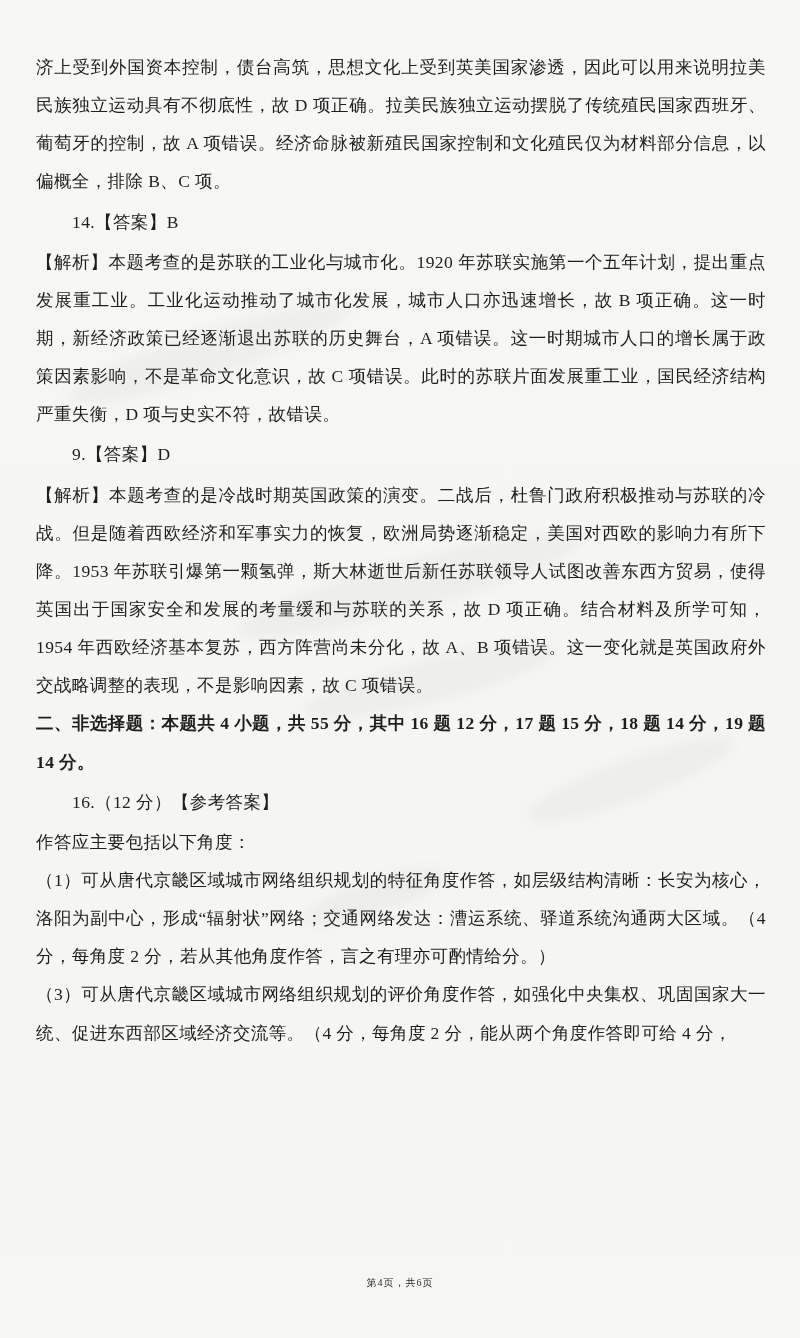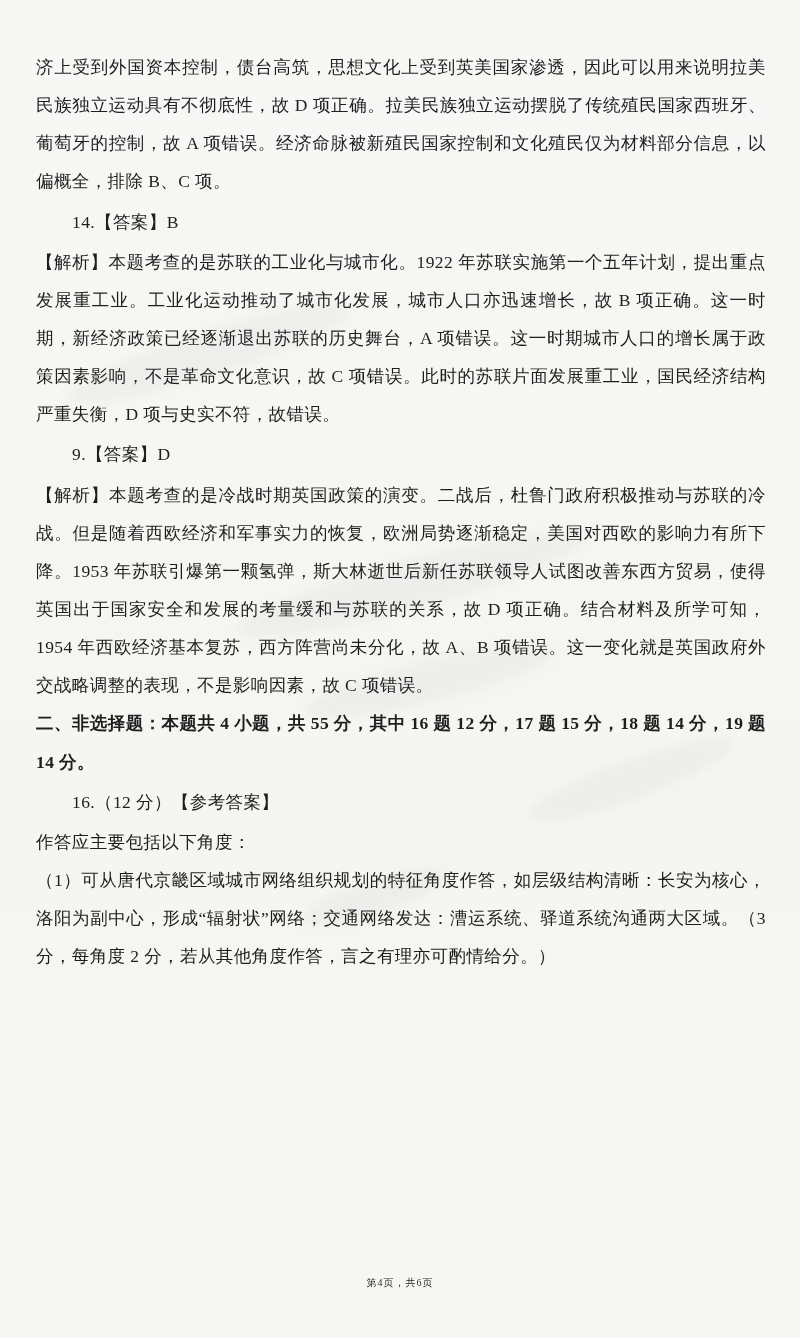--- a/index.html
+++ b/index.html
@@ -77,33 +77,34 @@
   <div class="artifact a3"></div>
   <div class="artifact a4"></div>
   <div class="artifact a5"></div>
 
   <div class="doc-body">
 
     <p>济上受到外国资本控制，债台高筑，思想文化上受到英美国家渗透，因此可以用来说明拉美民族独立运动具有不彻底性，故 D 项正确。拉美民族独立运动摆脱了传统殖民国家西班牙、葡萄牙的控制，故 A 项错误。经济命脉被新殖民国家控制和文化殖民仅为材料部分信息，以偏概全，排除 B、C 项。</p>
 
     <p class="answer-line">14.【答案】B</p>
 
-    <p>【解析】本题考查的是苏联的工业化与城市化。1922 年苏联实施第一个五年计划，提出重点发展重工业。工业化运动推动了城市化发展，城市人口亦迅速增长，故 B 项正确。这一时期，新经济政策已经逐渐退出苏联的历史舞台，A 项错误。这一时期城市人口的增长属于政策因素影响，不是革命文化意识，故 C 项错误。此时的苏联片面发展重工业，国民经济结构严重失衡，D 项与史实不符，故错误。</p>
+    <p>【解析】本题考查的是苏联的工业化与城市化。1920 年苏联实施第一个五年计划，提出重点发展重工业。工业化运动推动了城市化发展，城市人口亦迅速增长，故 B 项正确。这一时期，新经济政策已经逐渐退出苏联的历史舞台，A 项错误。这一时期城市人口的增长属于政策因素影响，不是革命文化意识，故 C 项错误。此时的苏联片面发展重工业，国民经济结构严重失衡，D 项与史实不符，故错误。</p>
 
     <p class="answer-line">9.【答案】D</p>
 
     <p>【解析】本题考查的是冷战时期英国政策的演变。二战后，杜鲁门政府积极推动与苏联的冷战。但是随着西欧经济和军事实力的恢复，欧洲局势逐渐稳定，美国对西欧的影响力有所下降。1953 年苏联引爆第一颗氢弹，斯大林逝世后新任苏联领导人试图改善东西方贸易，使得英国出于国家安全和发展的考量缓和与苏联的关系，故 D 项正确。结合材料及所学可知，1954 年西欧经济基本复苏，西方阵营尚未分化，故 A、B 项错误。这一变化就是英国政府外交战略调整的表现，不是影响因素，故 C 项错误。</p>
 
     <p class="section-heading">二、非选择题：本题共 4 小题，共 55 分，其中 16 题 12 分，17 题 15 分，18 题 14 分，19 题 14 分。</p>
 
     <p class="answer-line">16.（12 分）【参考答案】</p>
 
     <p>作答应主要包括以下角度：</p>
 
-    <p>（1）可从唐代京畿区域城市网络组织规划的特征角度作答，如层级结构清晰：长安为核心，洛阳为副中心，形成“辐射状”网络；交通网络发达：漕运系统、驿道系统沟通两大区域。（3 分，每角度 2 分，若从其他角度作答，言之有理亦可酌情给分。）</p>
+    <p>（1）可从唐代京畿区域城市网络组织规划的特征角度作答，如层级结构清晰：长安为核心，洛阳为副中心，形成“辐射状”网络；交通网络发达：漕运系统、驿道系统沟通两大区域。（4 分，每角度 2 分，若从其他角度作答，言之有理亦可酌情给分。）</p>
 
 
+    <p>（3）可从唐代京畿区域城市网络组织规划的评价角度作答，如强化中央集权、巩固国家大一统、促进东西部区域经济交流等。（4 分，每角度 2 分，能从两个角度作答即可给 4 分，</p>
 
   </div>
 
   <div class="footer">第4页，共6页</div>
 
 </div>
 
 </body></html>

